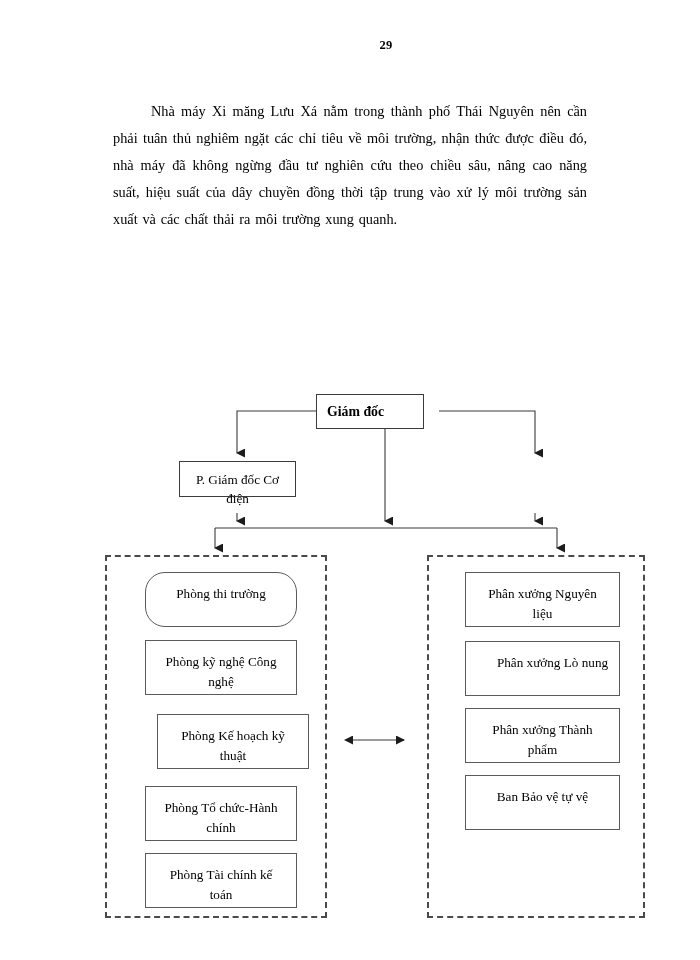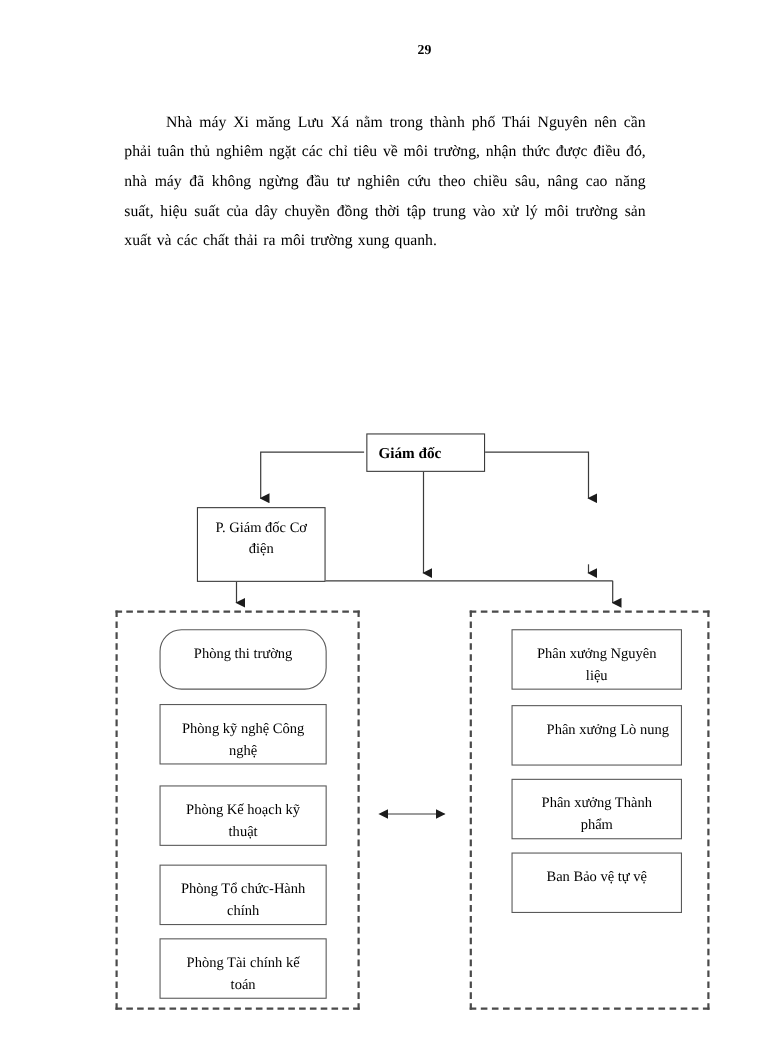--- a/index.html
+++ b/index.html
@@ -63,36 +63,36 @@
     box-sizing: border-box;
     border: 1px solid #3b3b3b;
     background: #ffffff;
     font-size: 13.2px;
     line-height: 19px;
     text-align: center;
   }
 
   
   #node-director {
-    left: 333px;
+    left: 316px;
     top: 394px;
     width: 108px;
     height: 35px;
     text-align: left;
     font-weight: bold;
     font-size: 13.8px;
     padding: 7px 0 0 10px;
   }
 
   
   #node-deputy-electrical {
     left: 179px;
     top: 461px;
     width: 117px;
-    height: 68px;
+    height: 36px;
     padding-top: 8px;
   }
   #node-deputy-production {
     left: 472px;
     top: 461px;
     width: 126px;
     height: 52px;
     padding-top: 8px;
   }
 
@@ -191,21 +191,21 @@
   <div class="group-box" id="group-left"></div>
 
   <div class="leaf leaf-left" style="top:572px;border-radius:20px;">
     <div>Phòng thi trường</div>
     <div></div>
   </div>
   <div class="leaf leaf-left" style="top:640px;">
     <div>Phòng kỹ nghệ Công</div>
     <div>nghệ</div>
   </div>
-  <div class="leaf leaf-left" style="top:714px;">
+  <div class="leaf leaf-left" style="top:714px;margin-left:12px;">
     <div>Phòng Kế hoạch kỹ</div>
     <div>thuật</div>
   </div>
   <div class="leaf leaf-left" style="top:786px;">
     <div>Phòng Tổ chức-Hành</div>
     <div>chính</div>
   </div>
   <div class="leaf leaf-left" style="top:853px;">
     <div>Phòng Tài  chính kế</div>
     <div>toán</div>

